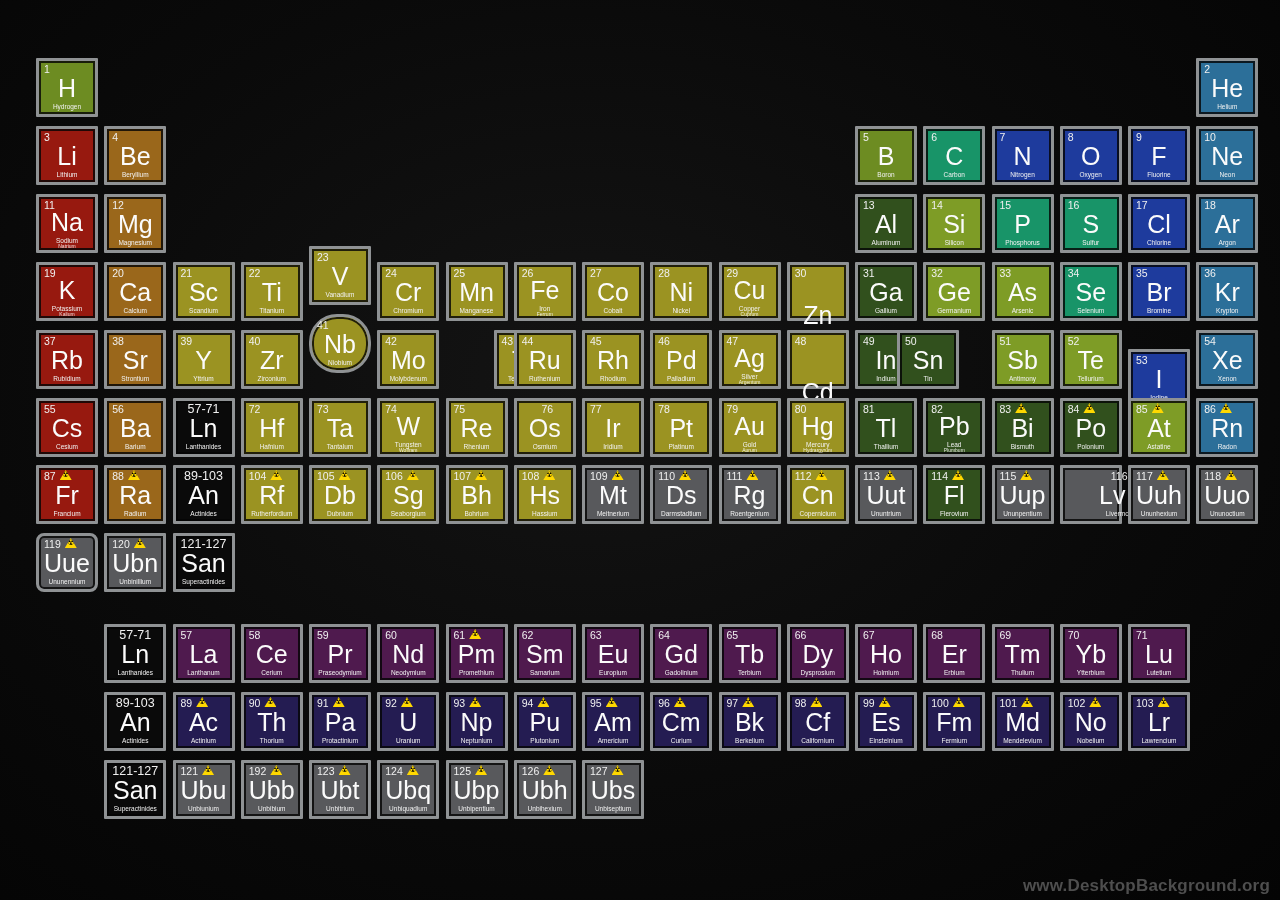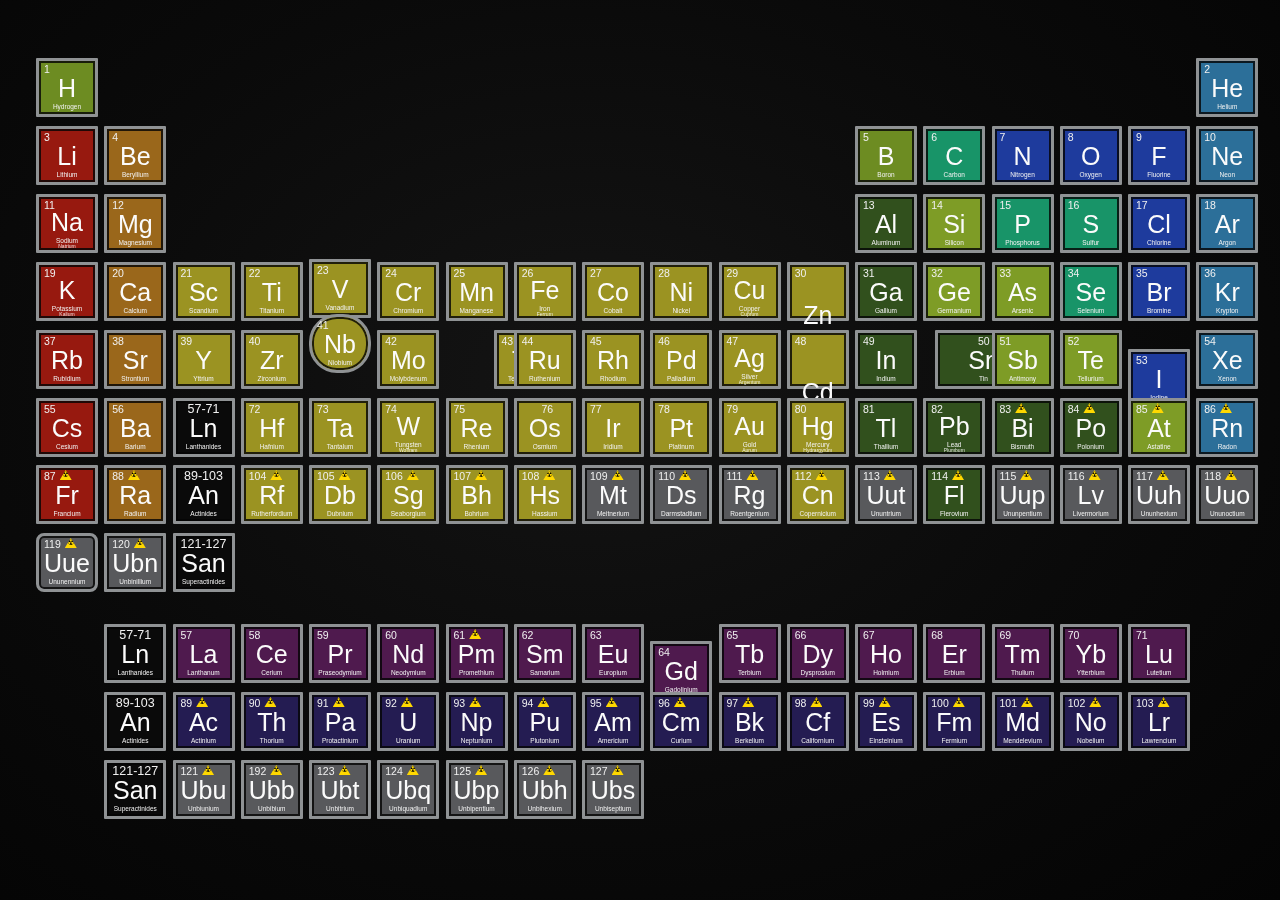--- a/index.html
+++ b/index.html
@@ -37,20 +37,21 @@
   .label-tile .num{font-size:12.5px;}
   .watermark{
     position:absolute;right:10px;bottom:4px;
     font-size:17px;font-weight:700;color:#4e4e4e;letter-spacing:0.2px;
   }
 </style>
 </head>
 <body>
 
 <div id="stage">
+  <div class="watermark">www.DesktopBackground.org</div>
 <div class="tile" style="left: 36px; top: 58px; background-color: rgb(109, 140, 34);">
       <div class="hdr">
         <span class="num">1</span>
       </div>
       <div class="sym">H</div>
       <div class="nm">Hydrogen</div>
     </div>
     <div class="tile" style="left: 1196.25px; top: 58px; background-color: rgb(44, 111, 153);">
       <div class="hdr">
         <span class="num">2</span>
@@ -193,21 +194,21 @@
       <div class="sym">Sc</div>
       <div class="nm">Scandium</div>
     </div>
     <div class="tile" style="left: 240.75px; top: 262px; background-color: rgb(155, 147, 34);">
       <div class="hdr">
         <span class="num">22</span>
       </div>
       <div class="sym">Ti</div>
       <div class="nm">Titanium</div>
     </div>
-    <div class="tile" style="left: 309px; top: 259px; background-color: rgb(155, 147, 34);">
+    <div class="tile" style="left: 309px; top: 246px; background-color: rgb(155, 147, 34);">
       <div class="hdr">
         <span class="num">23</span>
       </div>
       <div class="sym">V</div>
       <div class="nm">Vanadium</div>
     </div>
     <div class="tile" style="left: 377.25px; top: 262px; background-color: rgb(155, 147, 34);">
       <div class="hdr">
         <span class="num">24</span>
       </div>
@@ -386,21 +387,21 @@
       <div class="sym">Cd</div>
       <div class="nm">Cadmium</div>
     </div>
     <div class="tile" style="left: 855px; top: 330px; background-color: rgb(49, 80, 29);">
       <div class="hdr">
         <span class="num">49</span>
       </div>
       <div class="sym">In</div>
       <div class="nm">Indium</div>
     </div>
-    <div class="tile" style="left: 935px; top: 330px; background-color: rgb(49, 80, 29); padding-left: 35px;">
+    <div class="tile" style="left: 897px; top: 330px; background-color: rgb(49, 80, 29);">
       <div class="hdr">
         <span class="num">50</span>
       </div>
       <div class="sym">Sn</div>
       <div class="nm">Tin</div>
     </div>
     <div class="tile" style="left: 991.5px; top: 330px; background-color: rgb(126, 156, 38);">
       <div class="hdr">
         <span class="num">51</span>
       </div>
@@ -674,21 +675,21 @@
       <div class="nm">Flerovium</div>
     </div>
     <div class="tile" style="left: 991.5px; top: 465px; background-color: rgb(88, 89, 92);">
       <div class="hdr">
         <span class="num">115</span>
         <span class="rad">☢</span>
       </div>
       <div class="sym">Uup</div>
       <div class="nm">Ununpentium</div>
     </div>
-    <div class="tile" style="left: 1059.75px; top: 465px; background-color: rgb(88, 89, 92);">
+    <div class="tile" style="left: 1059.75px; top: 465px; background-color: rgb(88, 89, 92); padding-left: 43px;">
       <div class="hdr">
         <span class="num">116</span>
         <span class="rad">☢</span>
       </div>
       <div class="sym">Lv</div>
       <div class="nm">Livermorium</div>
     </div>
     <div class="tile" style="left: 1128px; top: 465px; background-color: rgb(88, 89, 92);">
       <div class="hdr">
         <span class="num">117</span>
@@ -778,21 +779,21 @@
       <div class="sym">Sm</div>
       <div class="nm">Samarium</div>
     </div>
     <div class="tile" style="left: 582px; top: 624px; background-color: rgb(79, 26, 78);">
       <div class="hdr">
         <span class="num">63</span>
       </div>
       <div class="sym">Eu</div>
       <div class="nm">Europium</div>
     </div>
-    <div class="tile" style="left: 650.25px; top: 641px; background-color: rgb(79, 26, 78);">
+    <div class="tile" style="left: 650.25px; top: 624px; background-color: rgb(79, 26, 78);">
       <div class="hdr">
         <span class="num">64</span>
       </div>
       <div class="sym">Gd</div>
       <div class="nm">Gadolinium</div>
     </div>
     <div class="tile" style="left: 718.5px; top: 624px; background-color: rgb(79, 26, 78);">
       <div class="hdr">
         <span class="num">65</span>
       </div>

